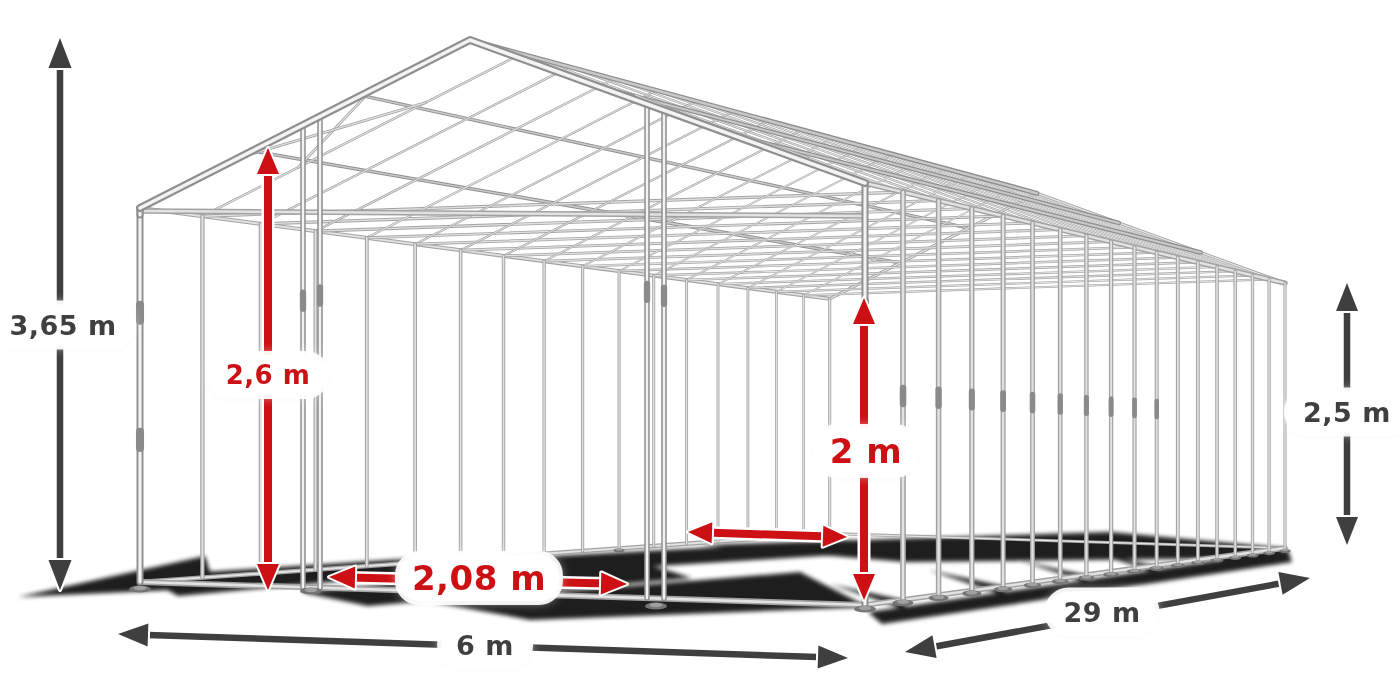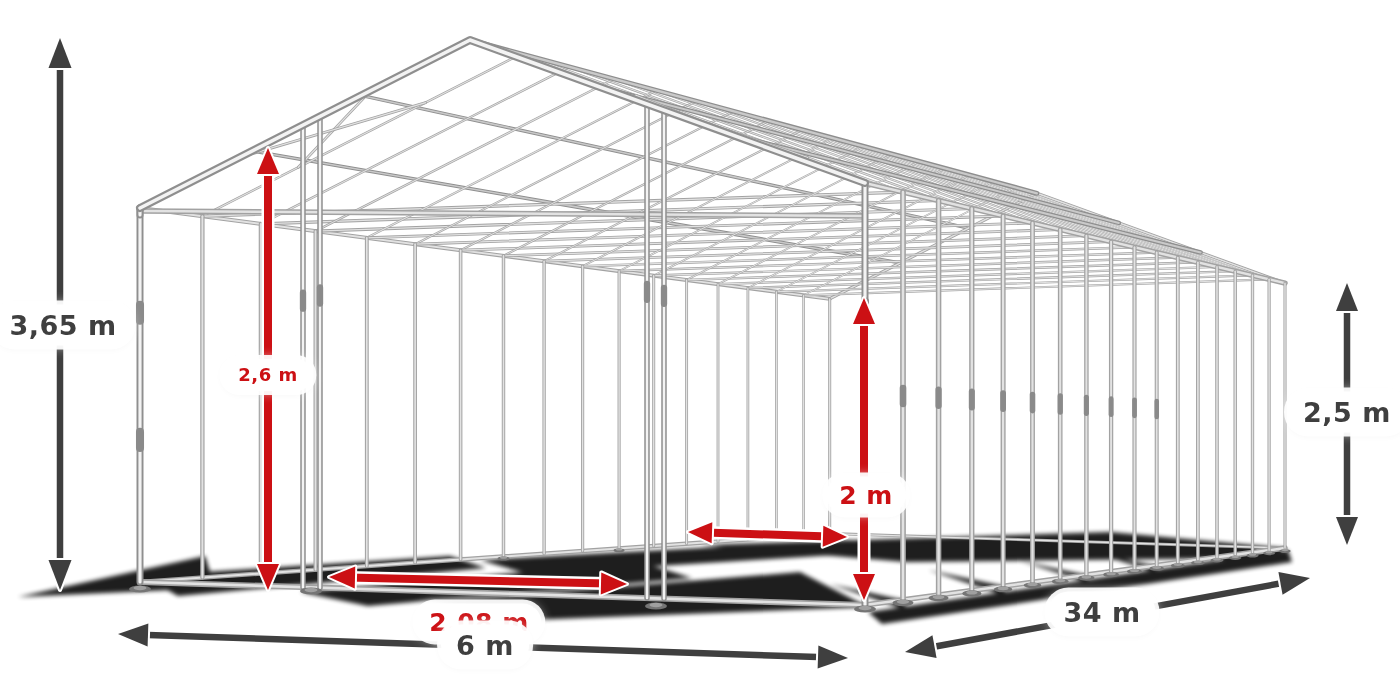--- a/index.html
+++ b/index.html
@@ -9,22 +9,22 @@
   }
   .stage svg{position:absolute;left:0;top:0;}
   .pill{
     position:absolute;transform:translate(-50%,-50%);
     background:#ffffff;border-radius:20px;padding:7px 15px;
     font-weight:700;font-size:27px;line-height:1;white-space:nowrap;
     box-shadow:0 0 0 4px rgba(255,255,255,.92), 0 0 12px rgba(255,255,255,.9), 0 2px 8px rgba(0,0,0,.06);
     letter-spacing:.5px;
   }
   .pill.dark{color:#3f3f3f;}
-  .pill.red{color:#cc1014;font-size:18px;}
-  .pill.small{font-size:25px;padding:6px 13px;margin-top:44px;}
+  .pill.red{color:#cc1014;font-size:26px;}
+  .pill.small{font-size:34px;padding:6px 13px;}
 </style>
 </head>
 <body>
 
 <div class="stage">
 
   <svg id="scene" width="1400" height="700" viewBox="0 0 1400 700">
       <defs>
         <filter id="blur" x="-20%" y="-20%" width="140%" height="140%">
           <feGaussianBlur stdDeviation="2.2"></feGaussianBlur>
@@ -349,14 +349,14 @@
         </g>
       </g>
     </svg>
 
   <div class="pill dark" style="left:63px;top:325px">3,65 m</div>
   <div class="pill red" style="left:268px;top:375px">2,6 m</div>
   <div class="pill red small" style="left:479px;top:578px">2,08 m</div>
   <div class="pill red small" style="left:866px;top:451px">2 m</div>
   <div class="pill dark" style="left:1347px;top:412px">2,5 m</div>
   <div class="pill dark" style="left:485px;top:645px">6 m</div>
-  <div class="pill dark" style="left:1102px;top:612px">34 m</div>
+  <div class="pill dark" style="left:1102px;top:612px">29 m</div>
 </div>
 
 </body></html>

